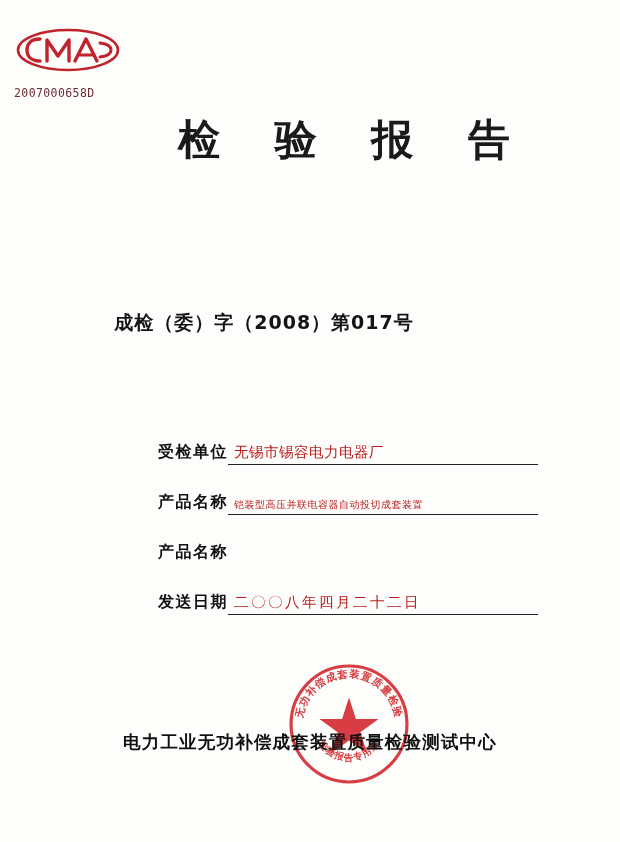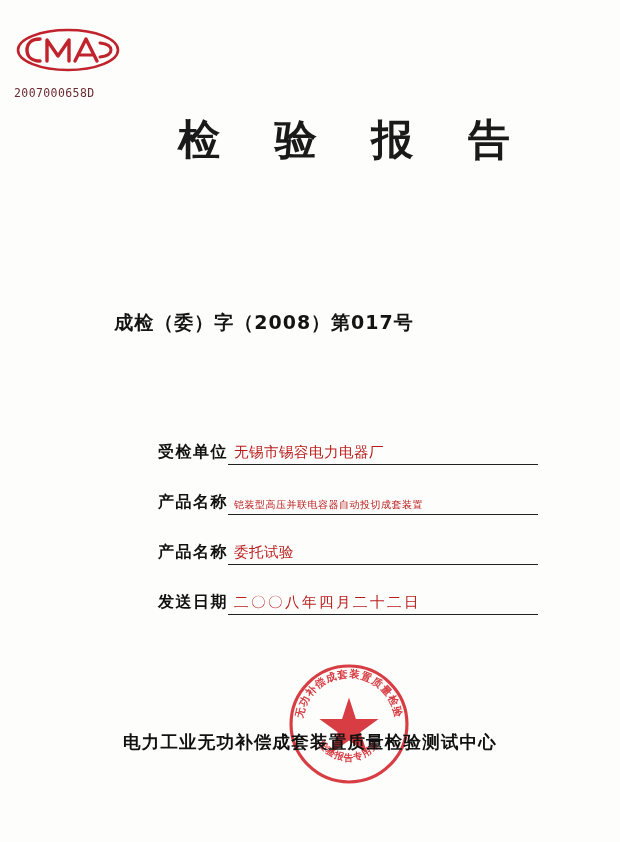--- a/index.html
+++ b/index.html
@@ -155,21 +155,20 @@
     <div class="field-row">
       <span class="field-label">受检单位</span>
       <span class="field-value">无锡市锡容电力电器厂</span>
     </div>
     <div class="field-row">
       <span class="field-label">产品名称</span>
       <span class="field-value wide">铠装型高压并联电容器自动投切成套装置</span>
     </div>
     <div class="field-row">
       <span class="field-label">产品名称</span>
-      <span class="field-value">委托试验</span>
     </div>
     <div class="field-row">
       <span class="field-label">发送日期</span>
       <span class="field-value spaced">二〇〇八年四月二十二日</span>
     </div>
   </div>
 
   <div class="seal">
     <svg width="126" height="126" viewBox="0 0 200 200" xmlns="http://www.w3.org/2000/svg">
       <defs>

